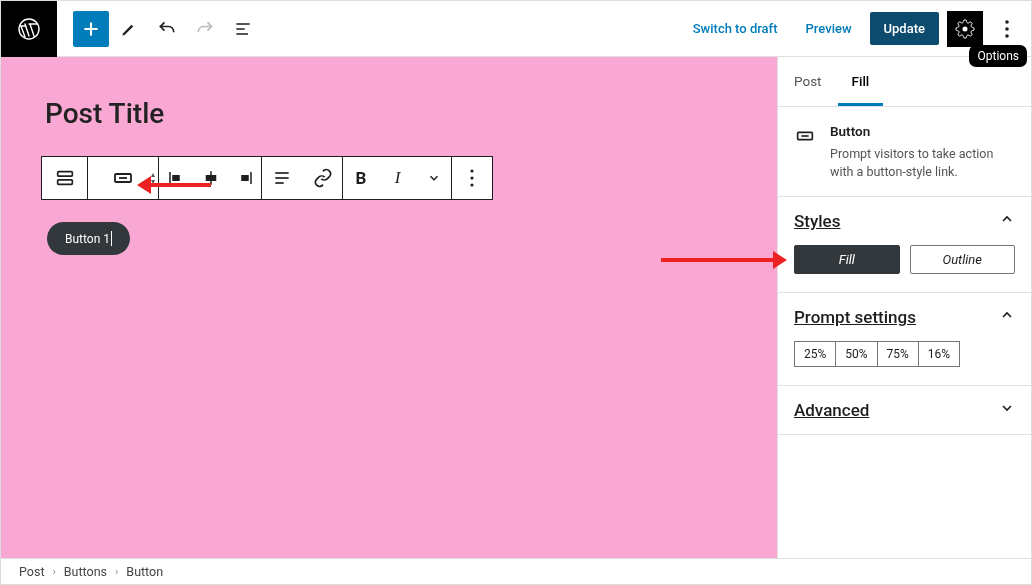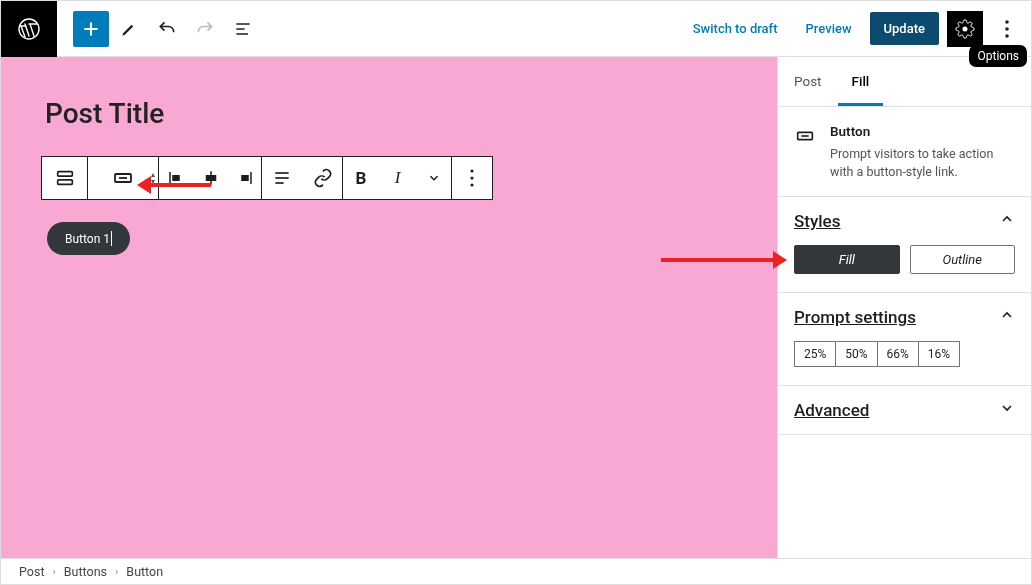--- a/index.html
+++ b/index.html
@@ -381,21 +381,21 @@
     <div class="panel-header">
       <span>Prompt settings</span>
       <svg width="16" height="16" viewBox="0 0 24 24" fill="none" stroke="currentColor" stroke-width="2.4">
           <path d="M6 15l6-6 6 6"></path>
         </svg>
     </div>
     <div class="panel-body">
       <div class="width-buttons">
         <div class="width-btn">25%</div>
         <div class="width-btn">50%</div>
-        <div class="width-btn">66%</div>
+        <div class="width-btn">75%</div>
         <div class="width-btn">16%</div>
       </div>
     </div>
   </div>
 
   <div class="panel">
     <div class="panel-header">
       <span>Advanced</span>
       <svg width="16" height="16" viewBox="0 0 24 24" fill="none" stroke="currentColor" stroke-width="2.4">
           <path d="M6 9l6 6 6-6"></path>

